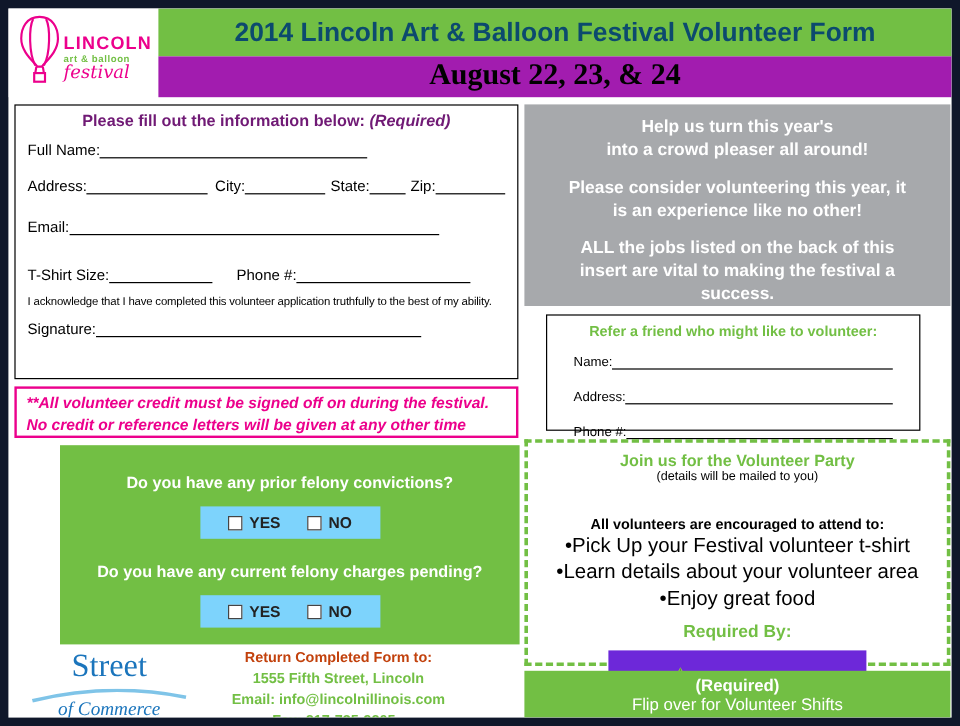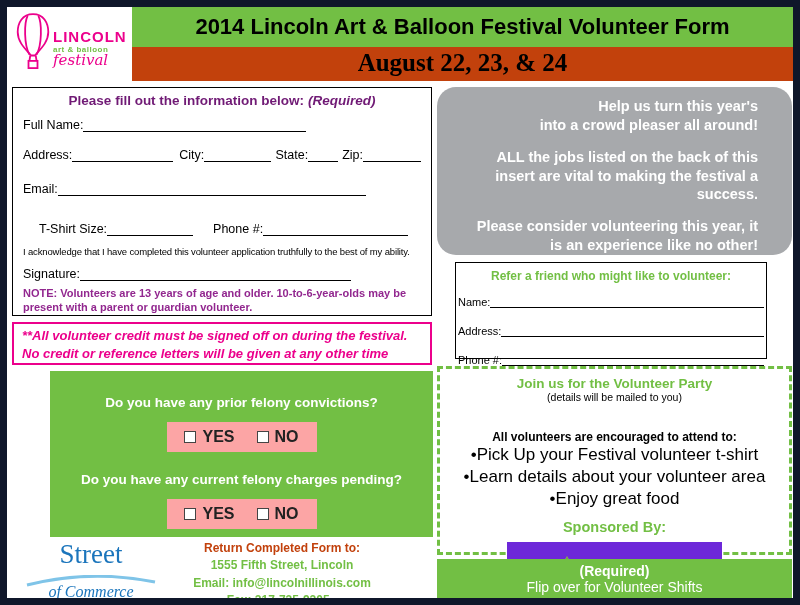--- a/index.html
+++ b/index.html
@@ -9,71 +9,71 @@
     font-family:"Liberation Sans",sans-serif;color:#000;
   }
   
   .logo-box{position:absolute;left:0;top:0;width:125px;height:74px;background:#fff;}
   .balloon{position:absolute;left:8px;top:4px;}
   .logo-text{position:absolute;left:46px;top:22px;line-height:1;}
   .logo-lincoln{color:#ec008c;font-weight:bold;font-size:15px;letter-spacing:1px;}
   .logo-sub{color:#72bf44;font-size:8px;font-weight:bold;margin-top:2px;letter-spacing:.5px;}
   .logo-script{color:#ec008c;font-family:"DejaVu Serif",serif;font-style:italic;font-size:15px;margin-top:-1px;}
   .title-bar{position:absolute;left:125px;top:0;right:0;height:40px;background:#72bf44;
-    color:#000000;font-weight:bold;font-size:22px;display:flex;align-items:center;justify-content:center;}
-  .date-bar{position:absolute;left:125px;top:40px;right:0;height:34px;background:#c2410c;
+    color:#0c4a6e;font-weight:bold;font-size:22px;display:flex;align-items:center;justify-content:center;}
+  .date-bar{position:absolute;left:125px;top:40px;right:0;height:34px;background:#a21caf;
     font-family:"Liberation Serif",serif;font-weight:bold;font-size:25px;text-align:center;padding-top:2px;box-sizing:border-box;}
   
   .form-box{position:absolute;left:5px;top:80px;width:420px;height:229px;border:1px solid #000;
     box-sizing:border-box;padding:5px 10px;overflow:hidden;}
   .form-header{text-align:center;color:#701a75;font-weight:bold;font-size:13.5px;margin-bottom:10px;}
   .req{font-style:italic;}
   .row{display:flex;align-items:flex-end;font-size:12.5px;}
   .lbl{white-space:nowrap;}
   .ln{display:inline-block;border-bottom:1px solid #000;height:13px;}
   .grow{flex:1;}
   .row-name{margin-bottom:16px;}  .row-name .grow{margin-right:115px;}
   .row-addr{margin-bottom:20px;}
   .row-email{margin-bottom:26px;} .row-email .grow{margin-right:55px;}
-  .row-shirt{margin-bottom:10px;margin-left:16px;}
+  .row-shirt{margin-bottom:10px;}
   .ack{font-size:9.5px;letter-spacing:-0.15px;white-space:nowrap;margin:0 0 10px;}
   .row-sig{margin-bottom:5px;}    .row-sig .grow{margin-right:70px;}
   .note{color:#92278f;font-weight:bold;font-size:11px;line-height:1.3;}
   .gap2{margin-left:6px;} .gap3{margin-left:4px;}
   
   .credit-box{position:absolute;left:5px;top:315px;width:420px;height:43px;border:2px solid #ec008c;
     box-sizing:border-box;padding:3px 8px;color:#ec008c;font-weight:bold;font-style:italic;
     font-size:13px;line-height:1.35;}
   
   .felony-box{position:absolute;left:43px;top:364px;width:383px;height:166px;background:#72bf44;
     color:#fff;text-align:center;box-sizing:border-box;padding-top:24px;}
   .fq{font-size:13.5px;font-weight:bold;margin-bottom:12px;}
-  .cb-pill{background:#fca5a5;color:#222;display:flex;align-items:flex-start;justify-content:center;gap:22px;
-    width:150px;margin:0 auto 20px;padding:6px 0;font-size:16px;font-weight:bold;}
+  .cb-pill{background:#7dd3fc;color:#222;display:flex;align-items:flex-start;justify-content:center;gap:22px;
+    width:150px;margin:0 auto 20px;padding:6px 0;font-size:13px;font-weight:bold;}
   .cb-pill label{display:flex;align-items:center;gap:6px;}
   .cb{width:10px;height:10px;border:1.5px solid #444;background:#fff;display:inline-block;}
   
   .chamber{position:absolute;left:10px;top:534px;width:148px;text-align:center;color:#1b75bc;
     font-family:"Liberation Serif",serif;line-height:1;}
   .chamber-name{font-size:27px;}
   .chamber-swoosh{margin:-4px 0 -6px;}
   .chamber-of{font-size:16px;font-style:italic;}
   
   .return-info{position:absolute;left:155px;top:533px;width:240px;text-align:center;
     font-size:12px;font-weight:bold;line-height:1.45;}
   .return-header{color:#c2410c;}
   .return-green{color:#72bf44;}
   
   .help-box{position:absolute;left:430px;top:80px;width:355px;height:168px;background:#a7a9ac;
-    color:#fff;text-align:right;font-weight:bold;font-size:14.5px;line-height:1.3;
-    box-sizing:border-box;padding:10px 34px;border-radius:19px;}
+    color:#fff;text-align:center;font-weight:bold;font-size:14.5px;line-height:1.3;
+    box-sizing:border-box;padding:10px 34px;}
   .help-italic{font-style:italic;font-size:15px;}
   .help-sp{margin-top:13px;}
   .refer-box{position:absolute;left:448px;top:255px;width:312px;height:97px;border:1px solid #000;
-    box-sizing:border-box;padding:6px 2px;background:#fff;}
+    box-sizing:border-box;padding:6px 22px;background:#fff;}
   .refer-header{color:#72bf44;font-weight:bold;font-size:12px;text-align:center;margin-bottom:11px;}
   .refer-row{display:flex;align-items:flex-end;font-size:11px;margin-bottom:15px;}
   .party-box{position:absolute;left:430px;top:359px;width:355px;height:189px;border:3px dashed #72bf44;
     box-sizing:border-box;text-align:center;padding:7px 10px;}
   .party-header{color:#72bf44;font-weight:bold;font-size:13.5px;}
   .party-sub{font-size:10.5px;margin-bottom:9px;}
   .party-enc{font-weight:bold;font-size:12px;margin-top:27px;}
   .bullet{font-size:17px;line-height:1.3;}
   .sponsored{color:#72bf44;font-weight:bold;font-size:14.5px;margin-top:9px;}
   .regions{margin:7px auto 0;width:215px;height:50px;background:#6d28d9;
@@ -137,21 +137,20 @@
       <span class="lbl">T-Shirt Size:</span>
       <span class="ln" style="width:86px"></span>
       <span class="lbl" style="margin-left:20px">Phone #:</span>
       <span class="ln" style="width:145px"></span>
     </div>
     <div class="ack">I acknowledge that I have completed this volunteer application truthfully to the best of my ability.</div>
     <div class="row row-sig">
       <span class="lbl">Signature:</span>
       <span class="ln grow"></span>
     </div>
-    <div class="note">NOTE:  Volunteers are 13 years of age and older.  10-to-6-year-olds may be present with a parent or guardian volunteer.</div>
   </div>
 
   <div class="credit-box">**All volunteer credit must be signed off on during the festival.  No credit or reference letters will be given at any other time</div>
 
   <div class="felony-box">
     <div class="fq">Do you have any prior felony convictions?</div>
     <div class="cb-pill">
       <label>
         <span class="cb"></span>
         <span>YES</span>
@@ -186,22 +185,22 @@
   <div class="return-info">
     <div class="return-header">Return Completed Form to:</div>
     <div class="return-green">1555 Fifth Street, Lincoln</div>
     <div class="return-green">Email: info@lincolnillinois.com</div>
     <div class="return-green">Fax: 217-735-9205 • www.lincolnillinois.com</div>
   </div>
 
   <div class="help-box">
     <div>Help us turn this year's</div>
     <div>into a crowd pleaser all around!</div>
+    <div class="help-sp">Please consider volunteering this year, it is an experience like no other!</div>
     <div class="help-sp">ALL the jobs listed on the back of this insert are vital to making the festival a success.</div>
-    <div class="help-sp">Please consider volunteering this year, it is an experience like no other!</div>
   </div>
 
   <div class="refer-box">
     <div class="refer-header">Refer a friend who might like to volunteer:</div>
     <div class="refer-row">
       <span class="lbl">Name:</span>
       <span class="ln grow"></span>
     </div>
     <div class="refer-row">
       <span class="lbl">Address:</span>
@@ -213,21 +212,21 @@
     </div>
   </div>
 
   <div class="party-box">
     <div class="party-header">Join us for the Volunteer Party</div>
     <div class="party-sub">(details will be mailed to you)</div>
     <div class="party-enc">All volunteers are encouraged to attend to:</div>
     <div class="bullet">•Pick Up your Festival volunteer t-shirt</div>
     <div class="bullet">•Learn details about your volunteer area</div>
     <div class="bullet">•Enjoy great food</div>
-    <div class="sponsored">Sponsored By:</div>
+    <div class="sponsored">Required By:</div>
     <div class="regions">
       <svg width="30" height="27" viewBox="0 0 34 30">
         <polygon points="17,2 32,28 2,28" fill="#9bc158"></polygon>
         <polygon points="17,2 23,28 11,28" fill="#5a8f3c"></polygon>
       </svg>
       <span class="regions-text">Regions</span>
     </div>
   </div>
 
   <div class="flip-bar">

